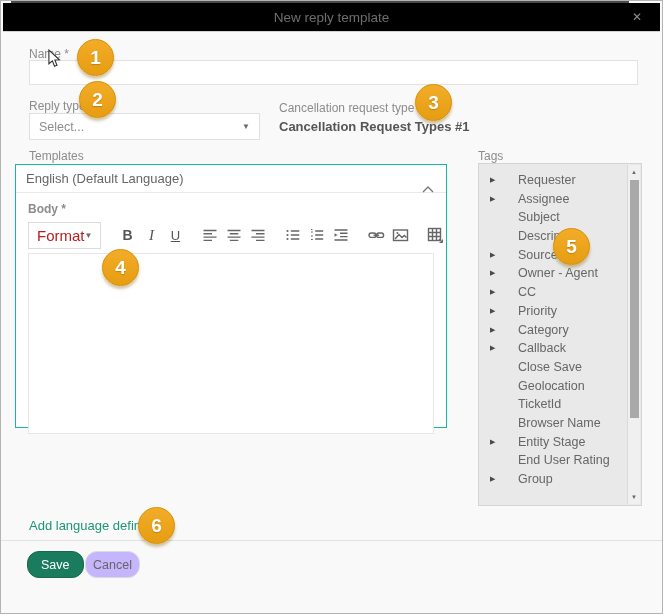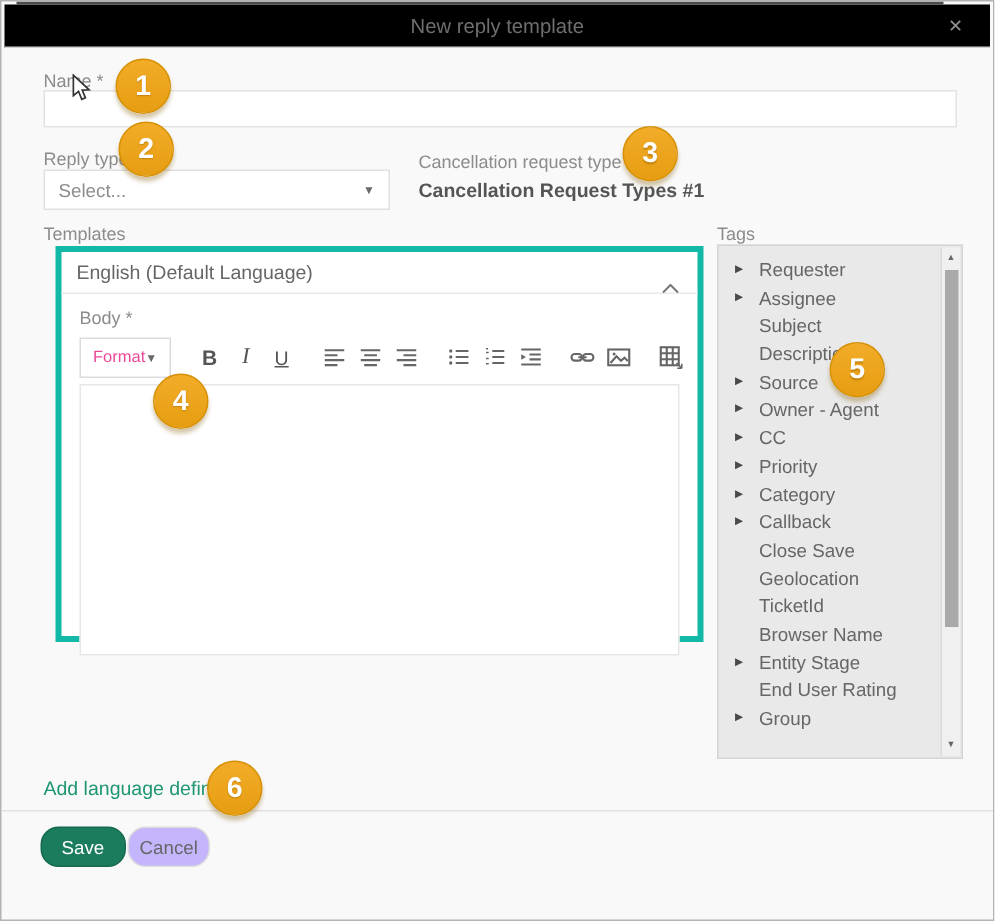--- a/index.html
+++ b/index.html
@@ -37,59 +37,59 @@
     background:#fff; border:1px solid #e0e0e0;
     display:flex; align-items:center; justify-content:space-between;
     padding:0 9px; cursor:pointer;
   }
   .select-value { font-size:12.5px; color:#8d8d8d; }
   .caret { font-size:8px; color:#6a6a6a; }
 
   .cr-value { position:absolute; left:278px; top:118px; font-size:13px; color:#555; font-weight:bold; }
 
   .accordion {
-    position:absolute; left:36px; top:163px; width:432px; height:264px;
-    background:#fff; border:4px solid #14b8a6;
+    position:absolute; left:14px; top:163px; width:432px; height:264px;
+    background:#fff; border:1px solid #14b8a6;
   }
   .acc-header {
     position:relative; height:28px; line-height:27px; padding-left:10px;
     font-size:13px; color:#666; border-bottom:1px solid #e9e9e9; cursor:pointer;
   }
   .acc-chevron { position:absolute; right:12px; top:10px; }
 
-  .body-label { margin:9px 0 4px 12px; font-size:12px; color:#8c8c8c; }
+  .body-label { margin:9px 0 4px 12px; font-size:12px; color:#8c8c8c;font-weight:bold; }
 
   .toolbar { margin:0 12px; height:30px; display:flex; align-items:center; }
   .format-select {
     width:92px; height:27px; border:1px solid #dcdcdc; background:#fff;
     display:flex; align-items:center; justify-content:space-between;
     padding:0 8px; margin-right:14px; cursor:pointer;
   }
-  .format-label { font-size:11px; color:#ec4899; }
+  .format-label { font-size:15px; color:#b91c1c; }
   .grp { display:flex; margin-right:11px; }
   .tb-btn {
     width:24px; height:24px; display:flex; align-items:center; justify-content:center;
     color:#555; cursor:pointer;
   }
   .tb-b { font-weight:bold; font-size:14px; }
   .tb-i { font-style:italic; font-family:"Liberation Serif", serif; font-size:15px; }
   .tb-u { font-size:13px; text-decoration:underline; }
   .tb-btn svg { stroke:#666; fill:none; stroke-width:1.4; }
 
   .editor {
     margin:3px 12px 0; height:181px; background:#fff; border:1px solid #e7e7e7;
   }
 
   .tags-panel {
     position:absolute; left:477px; top:162px; width:164px; height:343px;
     background:#e9e9e9; border:1px solid #d4d4d4;
   }
   .tags-list { position:absolute; top:7px; left:0; right:15px; list-style:none; overflow:hidden; bottom:2px; }
   .tags-list li {
-    position:relative; height:18.7px; line-height:18.7px; padding-left:27px;
+    position:relative; height:18.7px; line-height:18.7px; padding-left:39px;
     font-size:12.5px; color:#666; white-space:nowrap; cursor:pointer;
   }
   .tag-arrow { position:absolute; left:11px; top:0; font-size:7px; color:#4a4a4a; line-height:18.7px; }
 
   .scrollbar {
     position:absolute; top:1px; right:1px; bottom:1px; width:13px;
     background:#f0f0f0; border-left:1px solid #dadada;
   }
   .sb-up, .sb-down { position:absolute; left:0; right:0; text-align:center; font-size:6px; color:#666; cursor:pointer; }
   .sb-up { top:4px; } .sb-down { bottom:4px; }

